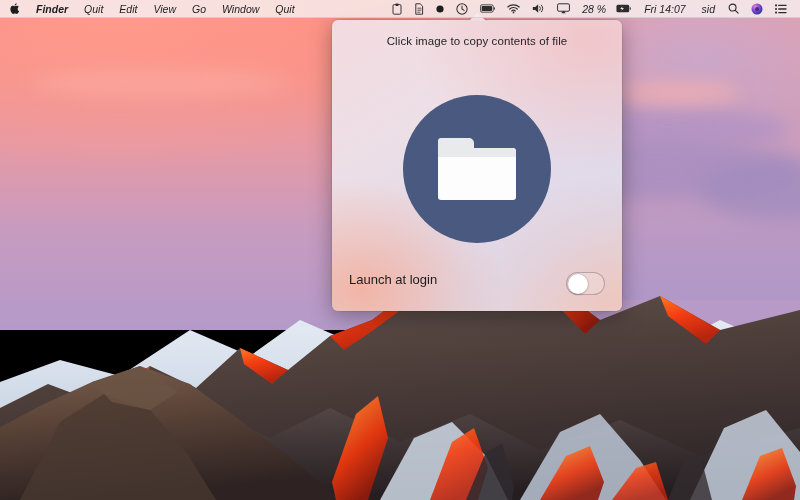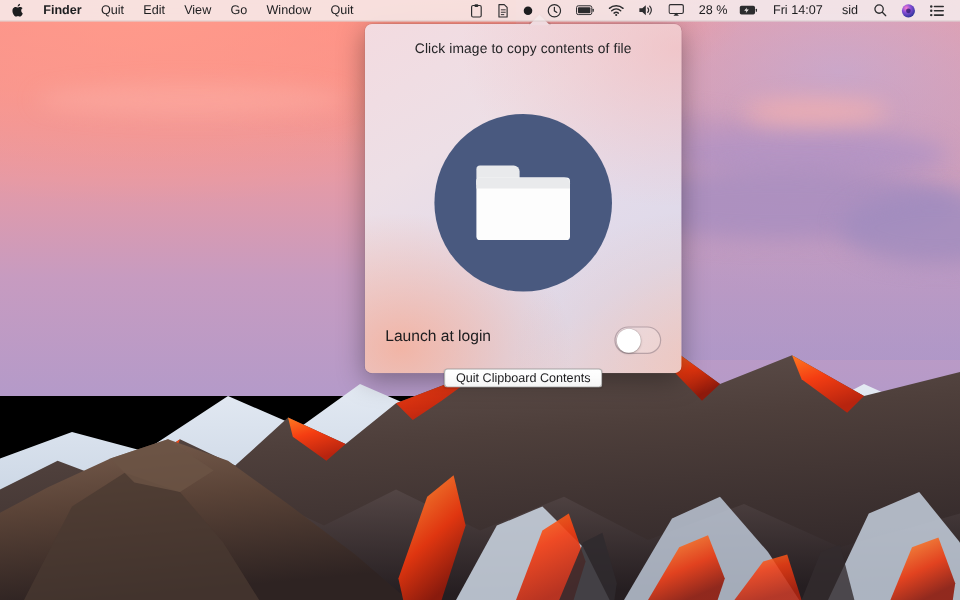--- a/index.html
+++ b/index.html
@@ -50,36 +50,37 @@
   .menubar {
     position:absolute; left:0; top:0; width:800px; height:18px;
     background: rgba(246,240,240,.82);
     -webkit-backdrop-filter: blur(20px);
     backdrop-filter: blur(20px);
     display:flex; align-items:center;
     font-size:10.5px; color:#1d1d1f;
     border-bottom: 1px solid rgba(0,0,0,.10);
     z-index: 40;
     user-select:none;
+    font-style:italic;
   }
   .mb-left { display:flex; align-items:center; height:18px; }
   .mb-right { display:flex; align-items:center; height:18px; margin-left:auto; padding-right:7px; }
   .mb-item { padding:0 8px; line-height:18px; white-space:nowrap; }
   .mb-item.apple { padding:0 9px 0 10px; display:flex; align-items:center; }
   .mb-item.bold { font-weight:bold; padding:0 8px; }
   .mb-ic { display:flex; align-items:center; justify-content:center; padding:0 6px; height:18px; }
   .mb-txt { padding:0 6px; line-height:18px; white-space:nowrap; font-size:10.5px; }
 
   
   .apple-glyph { width:9px; height:11px; display:block; }
 
   
   .popover {
     position:absolute;
-    left:304px; top:20px; width:264px; height:291px;
+    left:332px; top:20px; width:290px; height:291px;
     border-radius:6px;
     background:
       radial-gradient(ellipse 190px 150px at 30px 270px, rgba(255,150,110,.55) 0%, rgba(255,150,110,0) 75%),
       radial-gradient(ellipse 200px 160px at 280px 280px, rgba(255,165,130,.30) 0%, rgba(255,165,130,0) 78%),
       radial-gradient(ellipse 230px 170px at 260px 20px, rgba(244,178,178,.55) 0%, rgba(244,178,178,0) 78%),
       linear-gradient(150deg, #f3dbe0 0%, #eddfe6 32%, #e3dbea 58%, #ded9e9 78%, #e7d5d9 100%);
     box-shadow: 0 5px 22px rgba(0,0,0,.34), 0 0 0 .5px rgba(0,0,0,.13);
     z-index: 30;
     overflow: visible;
     text-decoration: underline;
@@ -387,16 +388,15 @@
       </div>
     </div>
 
     <div class="row-launch">
       <span class="lbl">Launch at login</span>
       <div class="switch">
         <div class="knob"></div>
       </div>
     </div>
 
-    <button class="btn-quit">Quit Clipboard Contents</button>
   </div>
 
 </div>
 
 </body></html>

